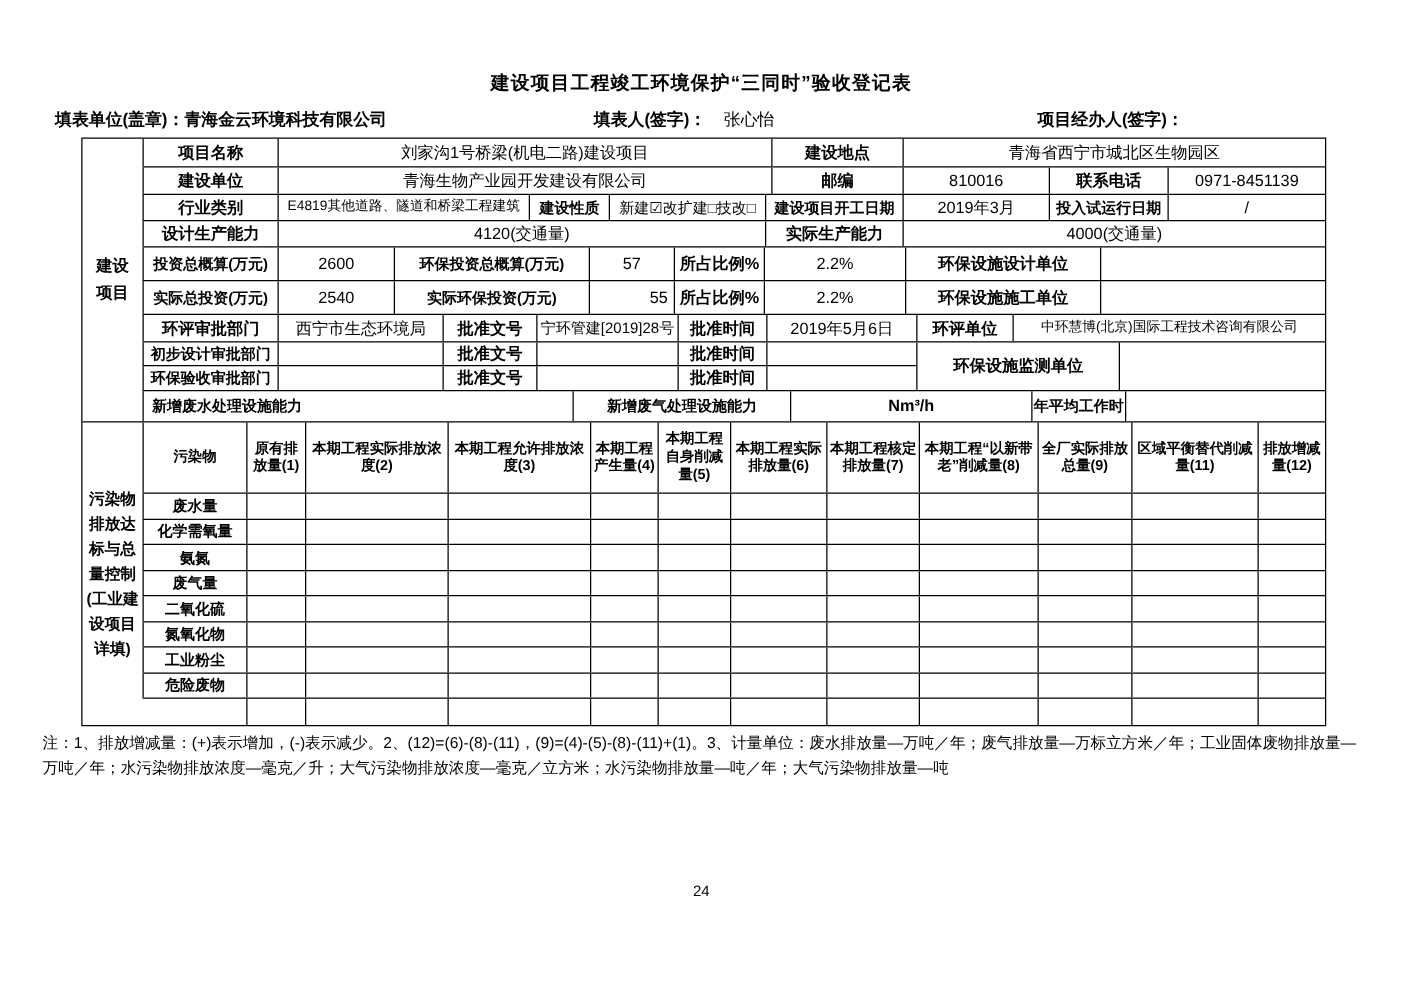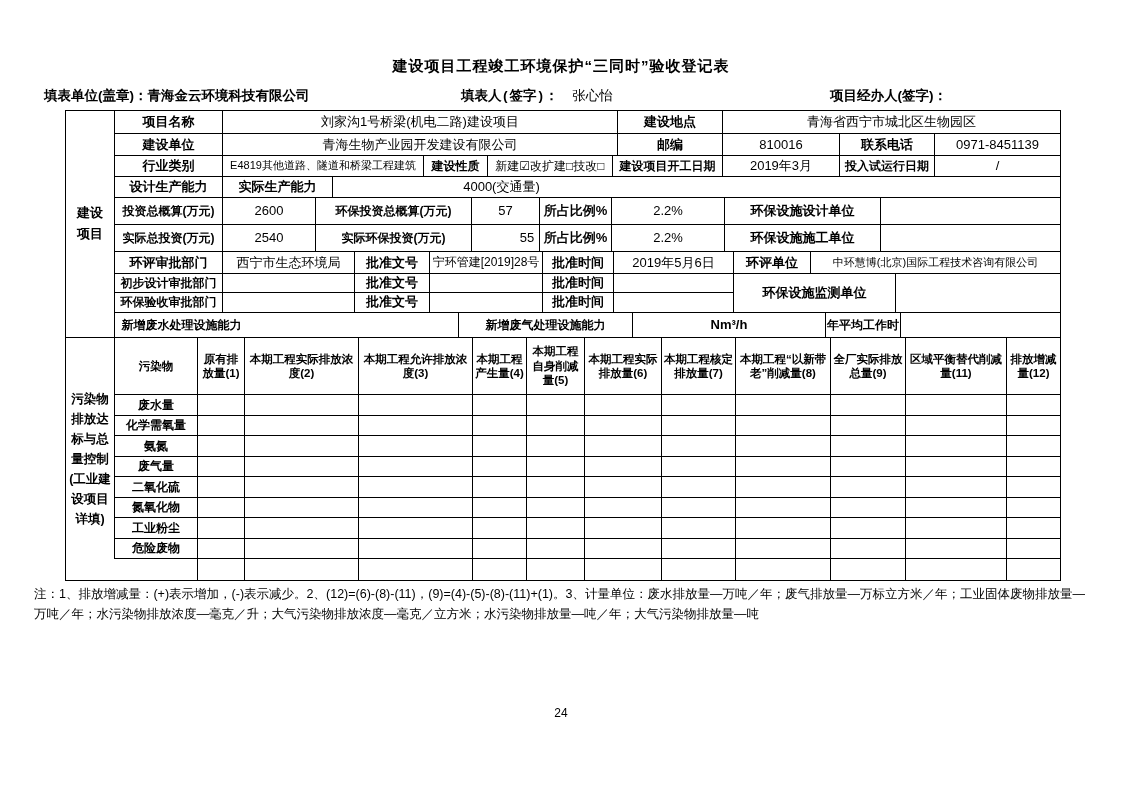--- a/index.html
+++ b/index.html
@@ -47,21 +47,21 @@
     font-size:12.5px; line-height:1.62; text-align:left;
   }
   .pageno { position:absolute; top:706px; left:0; width:100%; text-align:center; font-size:12px; }
 </style>
 </head>
 <body>
 
 <div class="title">建设项目工程竣工环境保护“三同时”验收登记表</div>
 
 <span class="hdr b" style="left:44px;"><span>填表单位(盖章)：</span><span>青海金云环境科技有限公司</span></span>
-<span class="hdr" style="left:461px;font-family:Liberation Mono, monospace;"><span class="b">填表人(签字)：</span><span style="display:inline-block;width:14px;"></span><span>张心怡</span></span>
+<span class="hdr" style="left:475px;"><span class="b">填表人(签字)：</span><span style="display:inline-block;width:14px;"></span><span>张心怡</span></span>
 <span class="hdr b" style="left:830px;">项目经办人(签字)：</span>
 
 <div class="tbl">
 
   <div class="section s1">
     <div class="side side1">建设项目</div>
     <div class="rows">
 
       <div class="r" style="height:23px;">
         <div class="c b" style="width:108px;">项目名称</div>
@@ -85,20 +85,21 @@
         <div class="c b small" style="width:64px;">建设性质</div>
         <div class="c small" style="width:125px;">新建☑改扩建□技改□</div>
         <div class="c b small" style="width:110px;">建设项目开工日期</div>
         <div class="c" style="width:117px;">2019年3月</div>
         <div class="c b small" style="width:95px;">投入试运行日期</div>
         <div class="c" style="width:126px;">/</div>
       </div>
 
       <div class="r" style="height:21px;">
         <div class="c b" style="width:108px;">设计生产能力</div>
+        <div class="c" style="width:390px;">4120(交通量)</div>
         <div class="c b" style="width:110px;">实际生产能力</div>
         <div class="c" style="width:338px;">4000(交通量)</div>
       </div>
 
       <div class="r" style="height:27px;">
         <div class="c b small" style="width:108px;">投资总概算(万元)</div>
         <div class="c" style="width:93px;">2600</div>
         <div class="c b small" style="width:156px;">环保投资总概算(万元)</div>
         <div class="c" style="width:68px;">57</div>
         <div class="c b" style="width:72px;">所占比例%</div>

